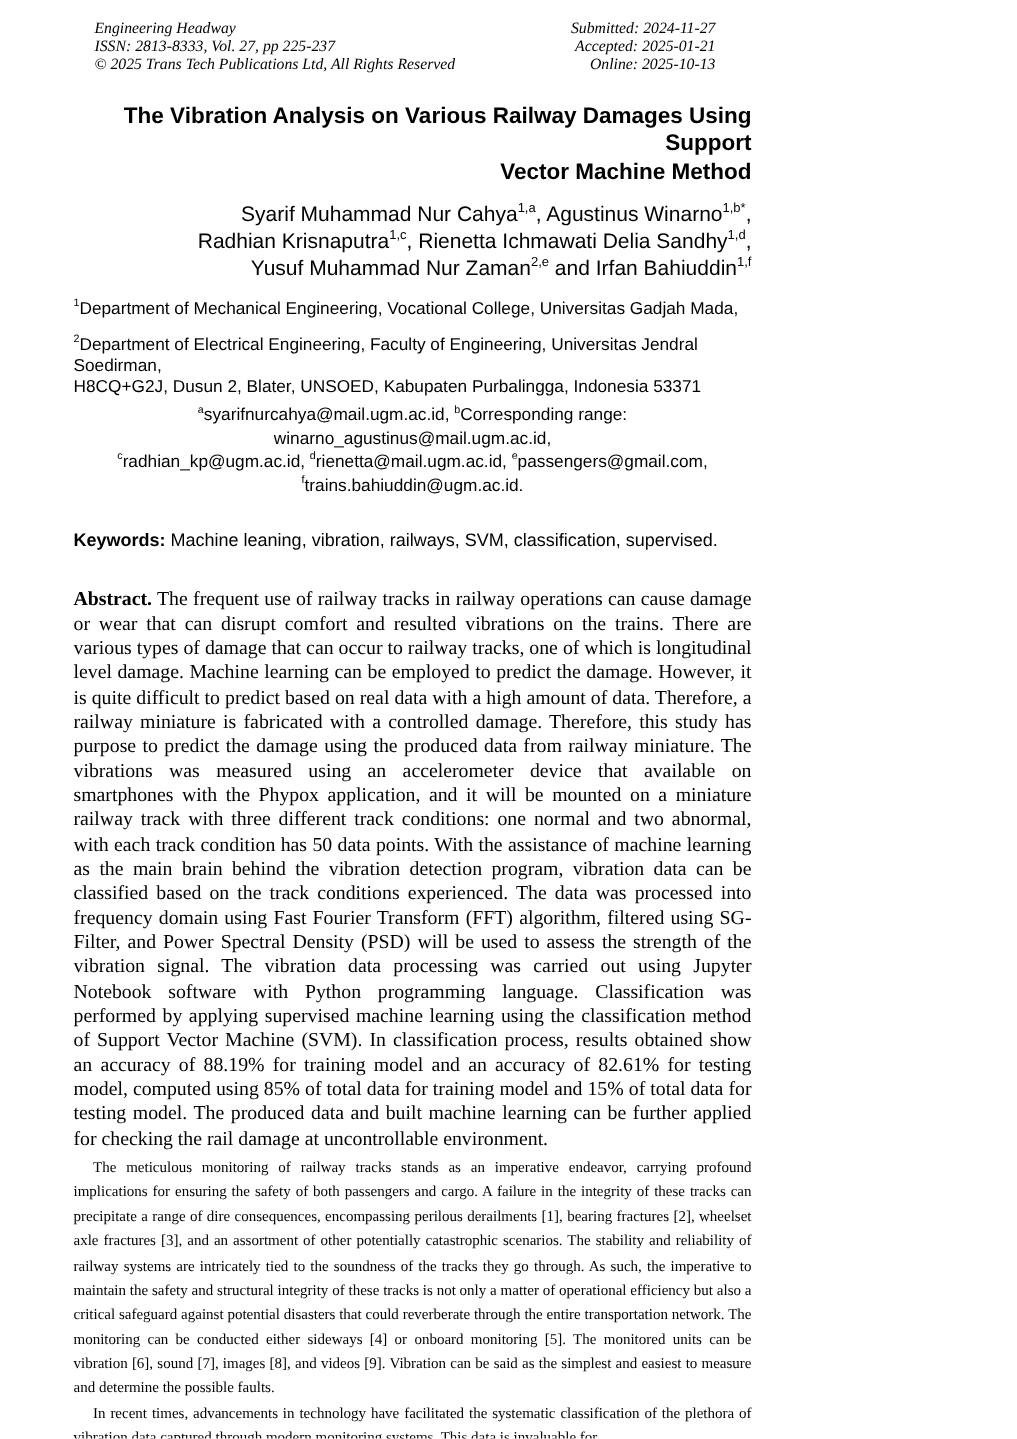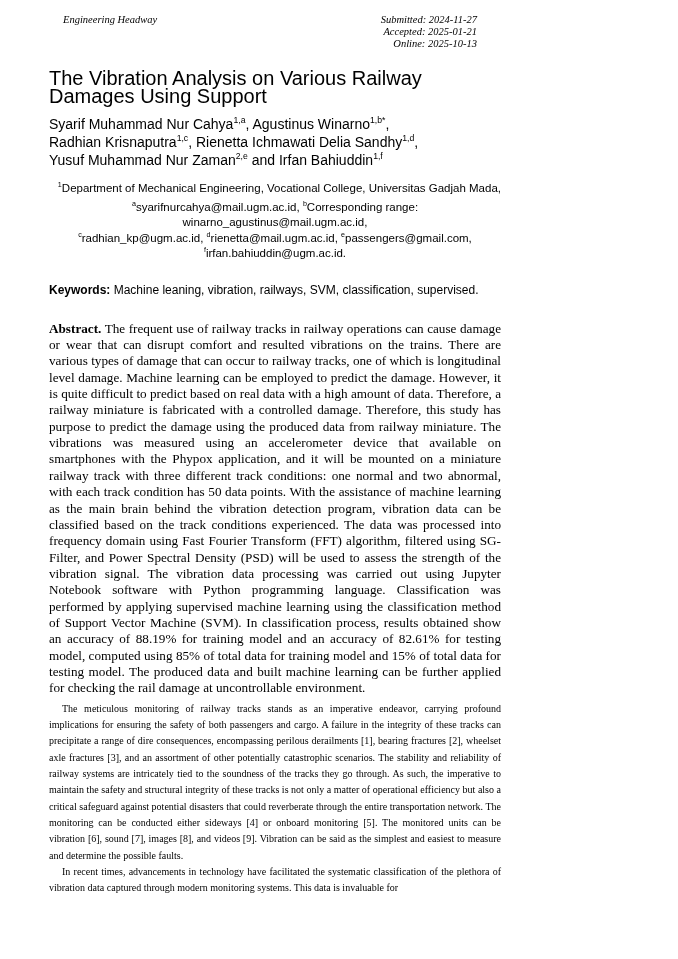--- a/index.html
+++ b/index.html
@@ -15,32 +15,32 @@
     padding:14px 35px 0 49px;
   }
   .journal-header {
     display:flex; justify-content:space-between;
     font-style:italic; font-size:10.5px; line-height:11.9px;
     padding-left:14px; padding-right:24px;
   }
   .journal-header .hdr-right { text-align:right; }
   .paper-title {
     font-family:"Liberation Sans", sans-serif;
-    font-weight:normal; font-size:20px; line-height:18.5px;
-    text-align:left; margin:19px 0 0 0;
+    font-weight:bold; font-size:15px; line-height:18.5px;
+    text-align:right; margin:19px 0 0 0;
   }
   .authors {
     font-family:"Liberation Sans", sans-serif;
-    font-size:14px; line-height:18px; text-align:left;
+    font-size:14px; line-height:18px; text-align:right;
     margin-top:9px;
   }
   sup { font-size:0.62em; line-height:0; }
   .affiliation {
     font-family:"Liberation Sans", sans-serif;
-    font-size:11.5px; line-height:14px; text-align:right;
+    font-size:11.5px; line-height:14px; text-align:left;
   }
   .affiliation-1 { margin-top:12px; }
   .affiliation-2 { margin-top:10px; }
   .emails {
     font-family:"Liberation Sans", sans-serif;
     font-size:11.5px; line-height:15.5px; text-align:center;
     margin-top:5px;
   }
   .keywords {
     font-family:"Liberation Sans", sans-serif;
@@ -63,36 +63,39 @@
   .body-paragraph + .body-paragraph { margin-top:0; }
 </style>
 </head>
 <body>
 
 <div class="page">
 
   <div class="journal-header">
     <div class="hdr-left">
       <div>Engineering Headway</div>
+      <div>ISSN: 2813-8333, Vol. 27, pp 225-237</div>
+      <div>© 2025 Trans Tech Publications Ltd, All Rights Reserved</div>
     </div>
     <div class="hdr-right">
       <div>Submitted: 2024-11-27</div>
       <div>Accepted: 2025-01-21</div>
       <div>Online: 2025-10-13</div>
     </div>
   </div>
 
-  <h1 class="paper-title"><span>The Vibration Analysis on Various Railway Damages Using Support</span><br></h1>
+  <h1 class="paper-title"><span>The Vibration Analysis on Various Railway Damages Using Support</span><br><span>Vector Machine Method</span></h1>
 
   <div class="authors"><span>Syarif Muhammad Nur Cahya</span><sup>1,a</sup><span>, Agustinus Winarno</span><sup>1,b*</sup><span>,</span><br><span>Radhian Krisnaputra</span><sup>1,c</sup><span>, Rienetta Ichmawati Delia Sandhy</span><sup>1,d</sup><span>,</span><br><span>Yusuf Muhammad Nur Zaman</span><sup>2,e</sup><span> and Irfan Bahiuddin</span><sup>1,f</sup></div>
 
   <div class="affiliation affiliation-1"><sup>1</sup><span>Department of Mechanical Engineering, Vocational College, Universitas Gadjah Mada,</span><br></div>
 
+  <div class="affiliation affiliation-2"><sup>2</sup><span>Department of Electrical Engineering, Faculty of Engineering, Universitas Jendral Soedirman,</span><br><span>H8CQ+G2J, Dusun 2, Blater, UNSOED, Kabupaten Purbalingga, Indonesia 53371</span></div>
 
-  <div class="emails"><sup>a</sup><span>syarifnurcahya@mail.ugm.ac.id, </span><sup>b</sup><span>Corresponding range: winarno_agustinus@mail.ugm.ac.id,</span><br><sup>c</sup><span>radhian_kp@ugm.ac.id, </span><sup>d</sup><span>rienetta@mail.ugm.ac.id, </span><sup>e</sup><span>passengers@gmail.com,</span><br><sup>f</sup><span>irfan.bahiuddin@ugm.ac.id.</span></div>
+  <div class="emails"><sup>a</sup><span>syarifnurcahya@mail.ugm.ac.id, </span><sup>b</sup><span>Corresponding range: winarno_agustinus@mail.ugm.ac.id,</span><br><sup>c</sup><span>radhian_kp@ugm.ac.id, </span><sup>d</sup><span>rienetta@mail.ugm.ac.id, </span><sup>e</sup><span>passengers@gmail.com,</span><br><sup>f</sup><span>trains.bahiuddin@ugm.ac.id.</span></div>
 
   <p class="keywords"><span class="bold-label">Keywords:</span><span> Machine leaning, vibration, railways, SVM, classification, supervised.</span></p>
 
   <p class="abstract"><span class="bold-label">Abstract.</span><span> The frequent use of railway tracks in railway operations can cause damage or wear that can disrupt comfort and resulted vibrations on the trains. There are various types of damage that can occur to railway tracks, one of which is longitudinal level damage. Machine learning can be employed to predict the damage. However, it is quite difficult to predict based on real data with a high amount of data. Therefore, a railway miniature is fabricated with a controlled damage. Therefore, this study has purpose to predict the damage using the produced data from railway miniature. The vibrations was measured using an accelerometer device that available on smartphones with the Phypox application, and it will be mounted on a miniature railway track with three different track conditions: one normal and two abnormal, with each track condition has 50 data points. With the assistance of machine learning as the main brain behind the vibration detection program, vibration data can be classified based on the track conditions experienced. The data was processed into frequency domain using Fast Fourier Transform (FFT) algorithm, filtered using SG-Filter, and Power Spectral Density (PSD) will be used to assess the strength of the vibration signal. The vibration data processing was carried out using Jupyter Notebook software with Python programming language. Classification was performed by applying supervised machine learning using the classification method of Support Vector Machine (SVM). In classification process, results obtained show an accuracy of 88.19% for training model and an accuracy of 82.61% for testing model, computed using 85% of total data for training model and 15% of total data for testing model. The produced data and built machine learning can be further applied for checking the rail damage at uncontrollable environment.</span></p>
 
 
   <p class="body-paragraph">The meticulous monitoring of railway tracks stands as an imperative endeavor, carrying profound implications for ensuring the safety of both passengers and cargo. A failure in the integrity of these tracks can precipitate a range of dire consequences, encompassing perilous derailments [1], bearing fractures [2], wheelset axle fractures [3], and an assortment of other potentially catastrophic scenarios. The stability and reliability of railway systems are intricately tied to the soundness of the tracks they go through. As such, the imperative to maintain the safety and structural integrity of these tracks is not only a matter of operational efficiency but also a critical safeguard against potential disasters that could reverberate through the entire transportation network. The monitoring can be conducted either sideways [4] or onboard monitoring [5]. The monitored units can be vibration [6], sound [7], images [8], and videos [9]. Vibration can be said as the simplest and easiest to measure and determine the possible faults.</p>
 
   <p class="body-paragraph">In recent times, advancements in technology have facilitated the systematic classification of the plethora of vibration data captured through modern monitoring systems. This data is invaluable for</p>
 

